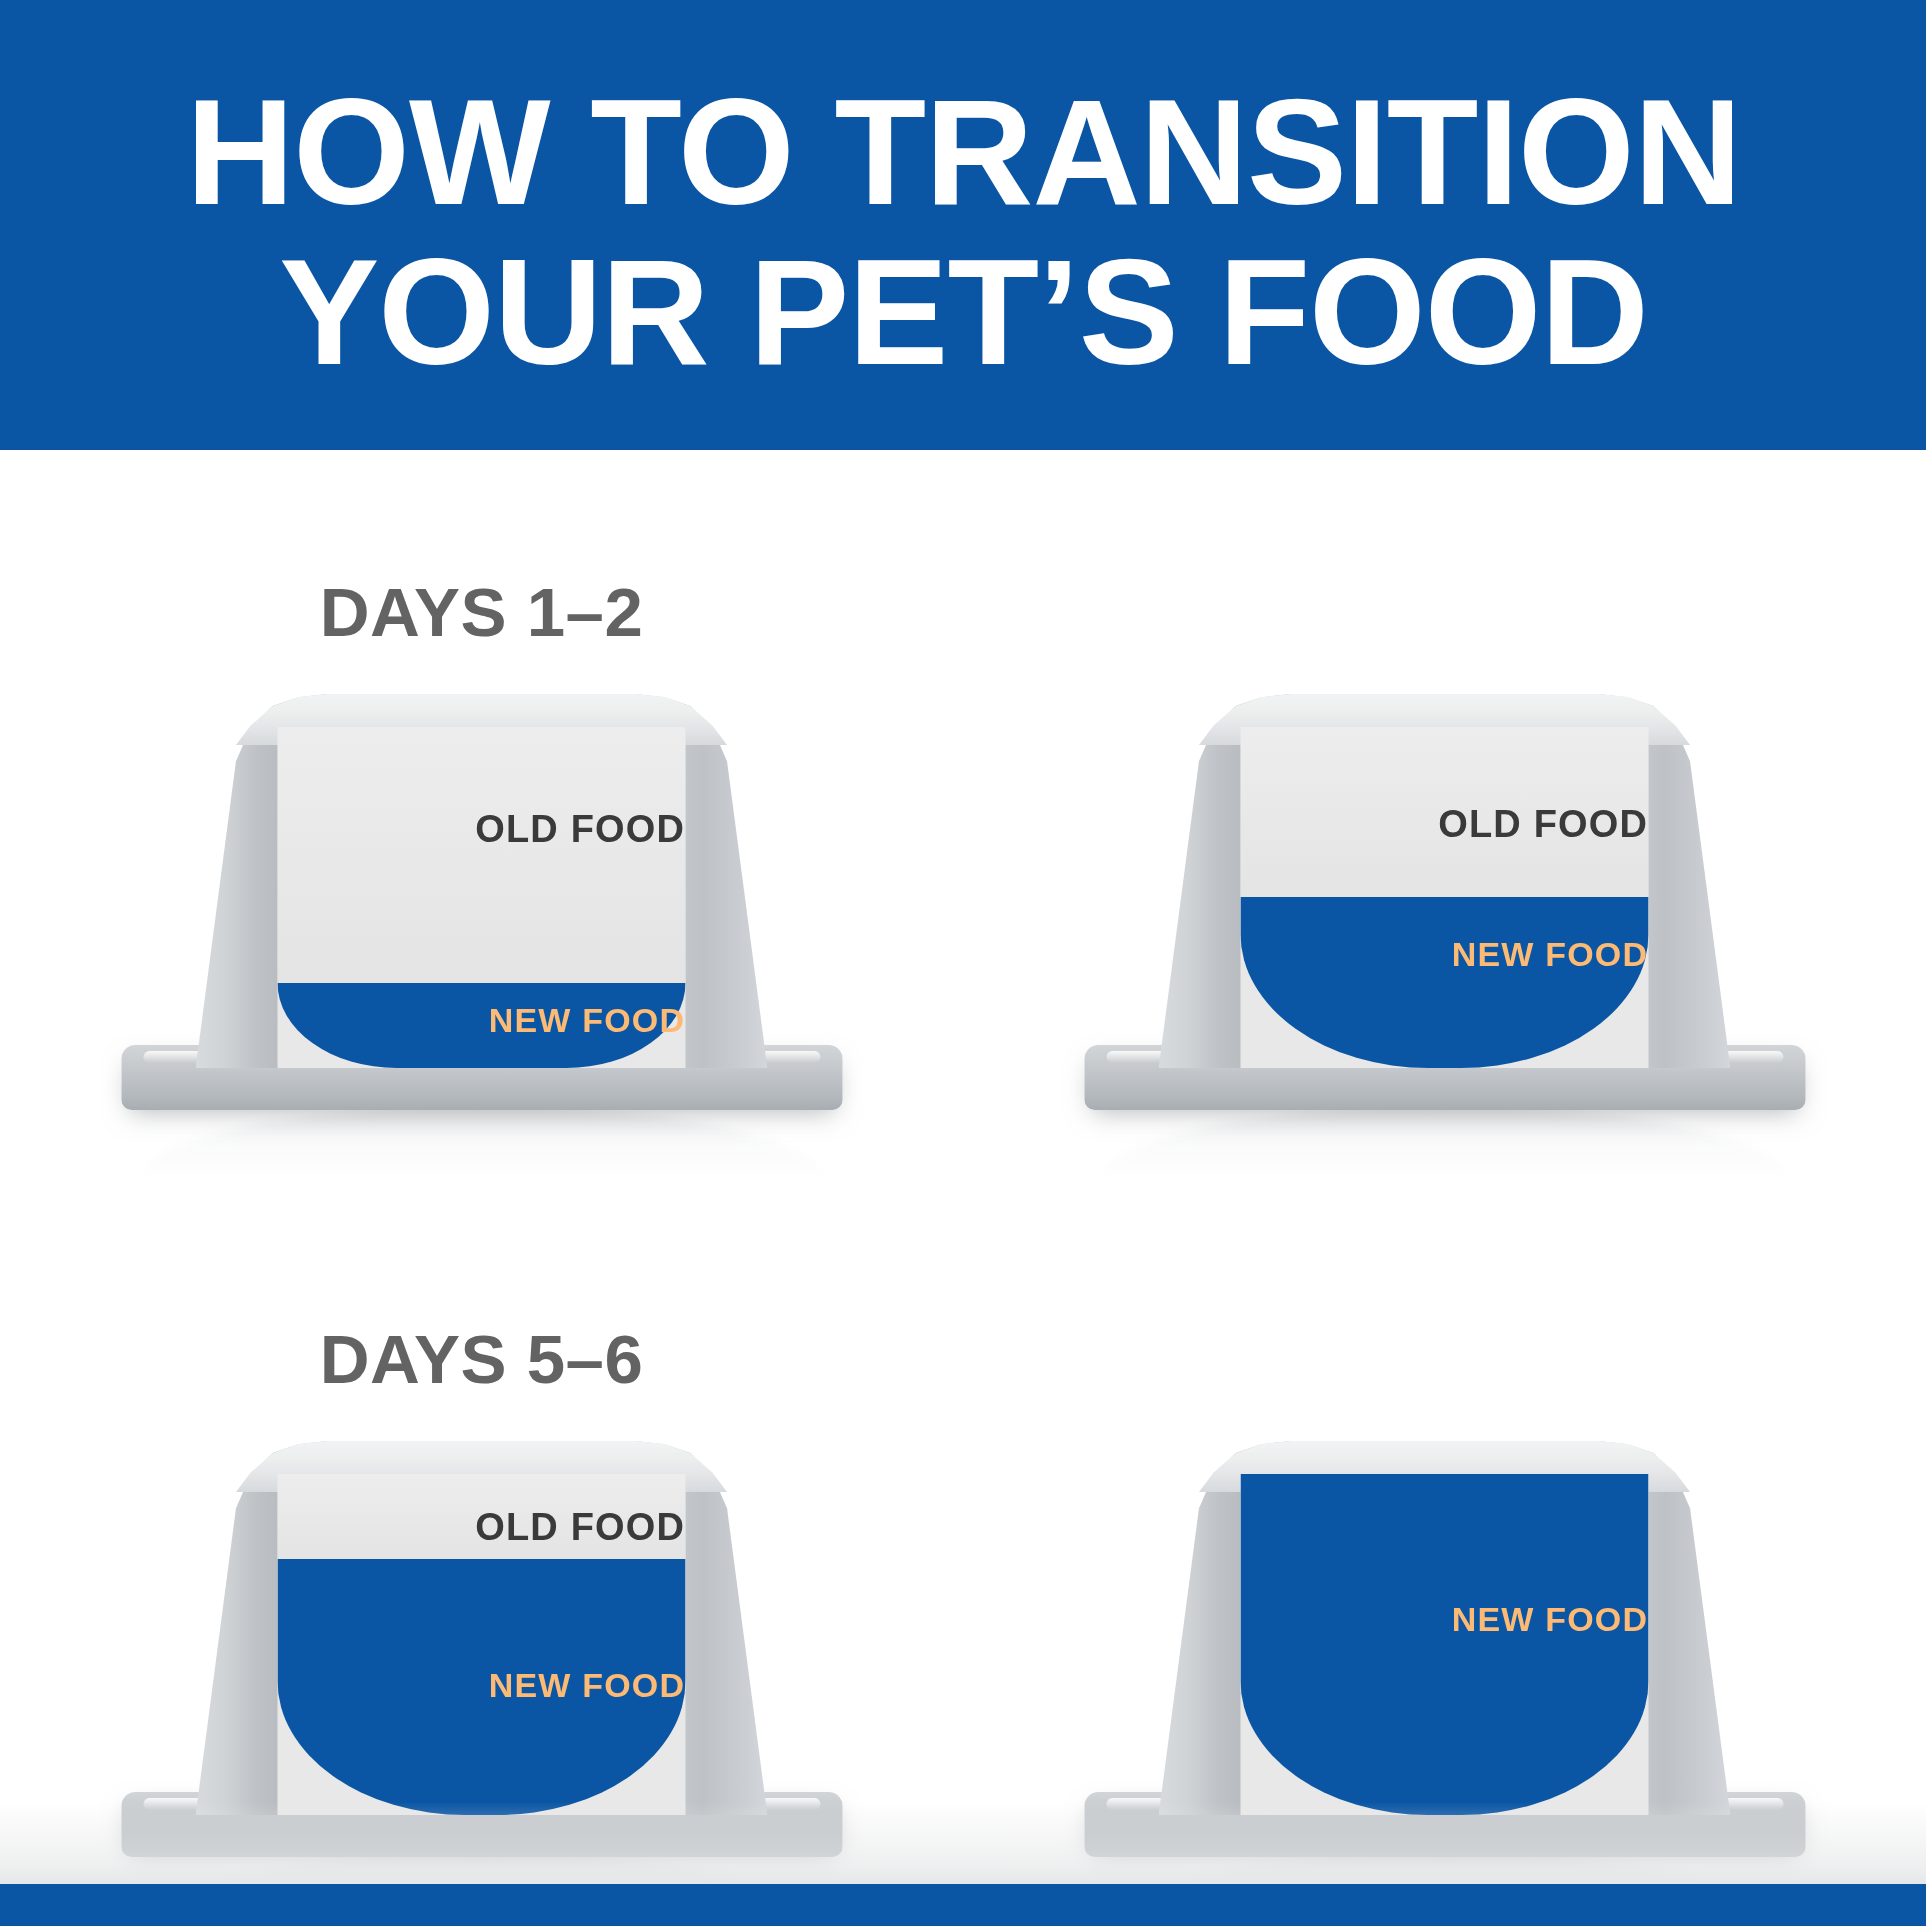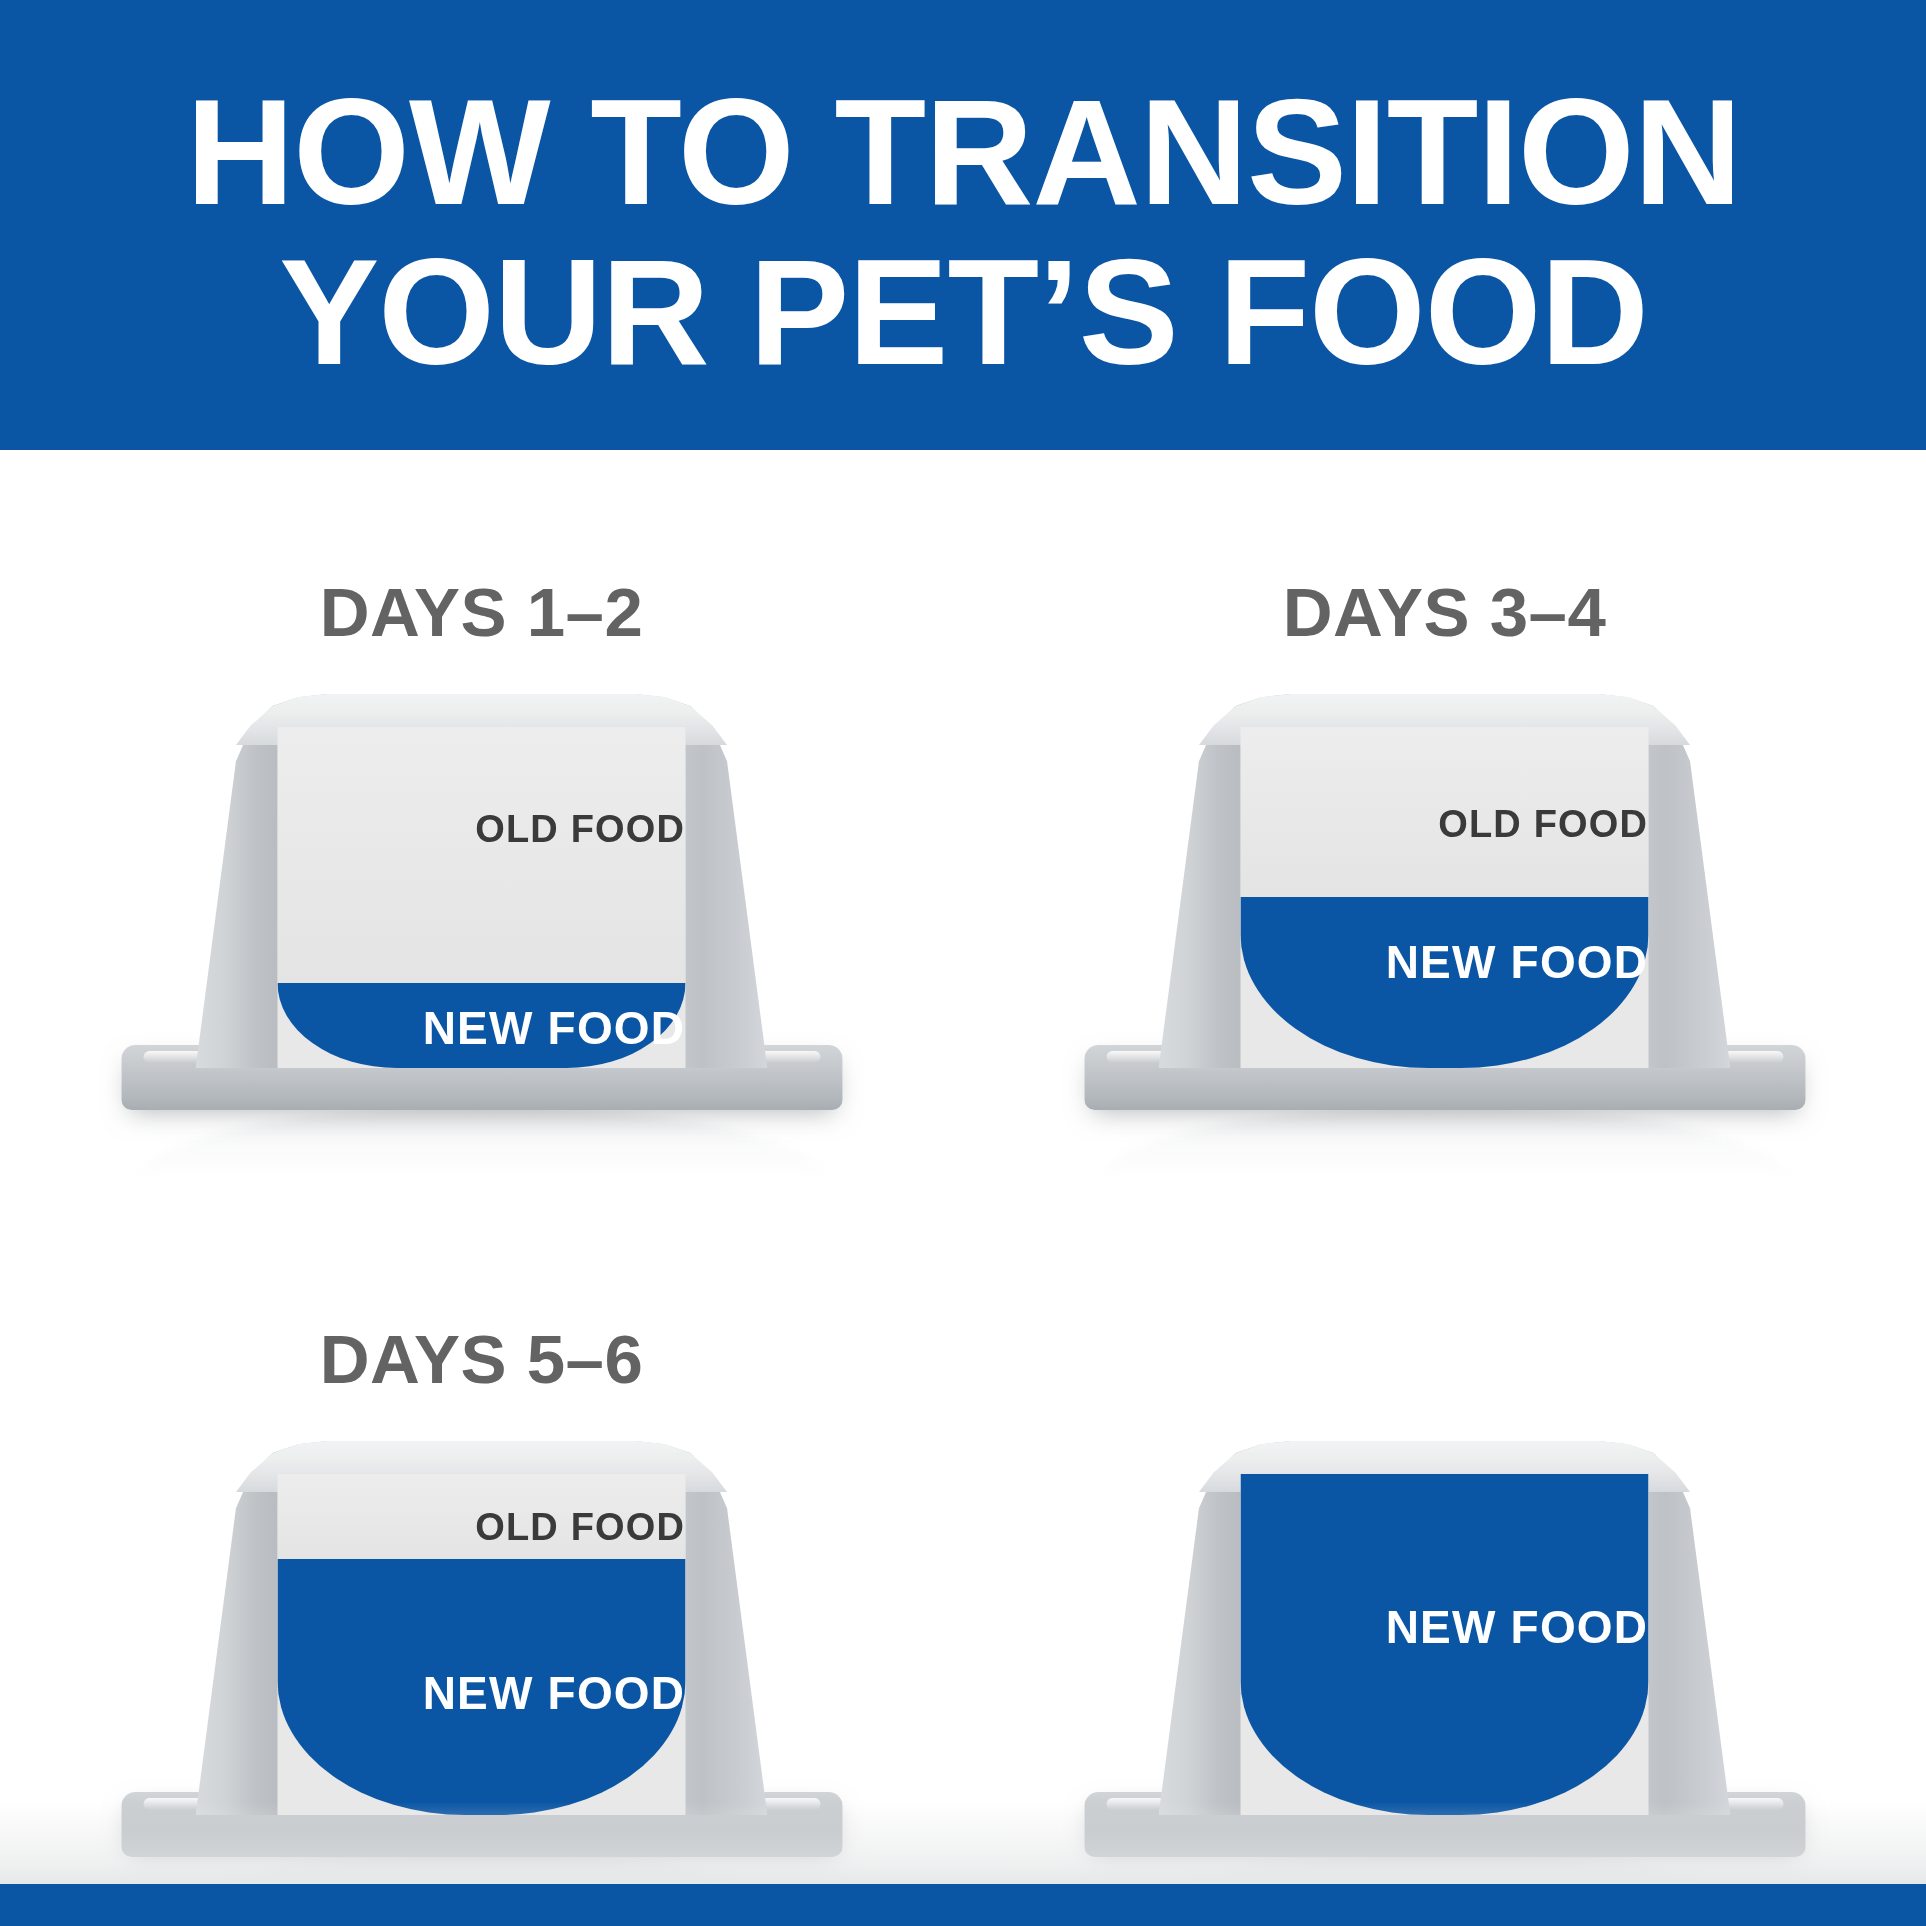--- a/index.html
+++ b/index.html
@@ -150,22 +150,22 @@
     font-weight:bold;
     letter-spacing:1.2px;
     text-transform:uppercase;
     white-space:nowrap;
   }
   .label-old {
     color:#3a3a3a;
     font-size:38px;
   }
   .label-new {
-    color:#ffffff;
-    font-size:46px;
+    color:#fdba74;
+    font-size:34px;
   }
 
   
   .bowl-reflect {
     position:absolute;
     left:50%; transform:translateX(-50%);
     bottom:-73px;
     width:693px; height:77px;
     background:linear-gradient(180deg,rgba(196,200,204,0.42) 0%,rgba(220,223,226,0.16) 45%,rgba(255,255,255,0) 100%);
     border-radius:50% / 100% 100% 0 0;
@@ -208,21 +208,20 @@
           </div>
           <div class="food-new" style="height:25%">
             <div class="food-label label-new" style="top:22%">NEW FOOD</div>
           </div>
         </div>
       </div>
     </div>
   </div>
 
   <div class="stage pos-1">
-    <div class="stage-label">DAYS 3–4</div>
     <div class="bowl-wrap">
       <div class="bowl-reflect"></div>
       <div class="bowl-base">
           <div class="bowl-base-hi"></div>
         </div>
       <div class="bowl-body">
         <div class="bowl-shape"></div>
         <div class="bowl-rim"></div>
         <div class="food-window">
           <div class="food-old" style="height:50%">

